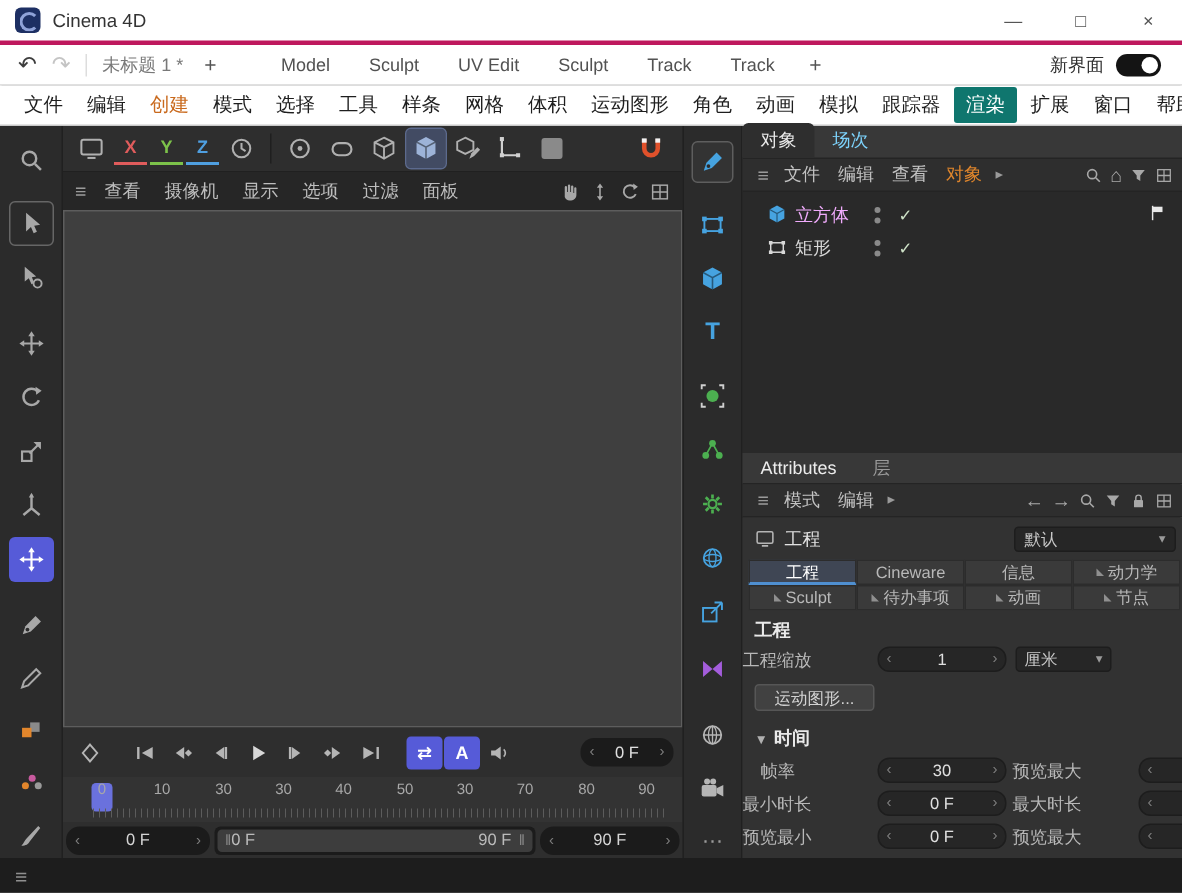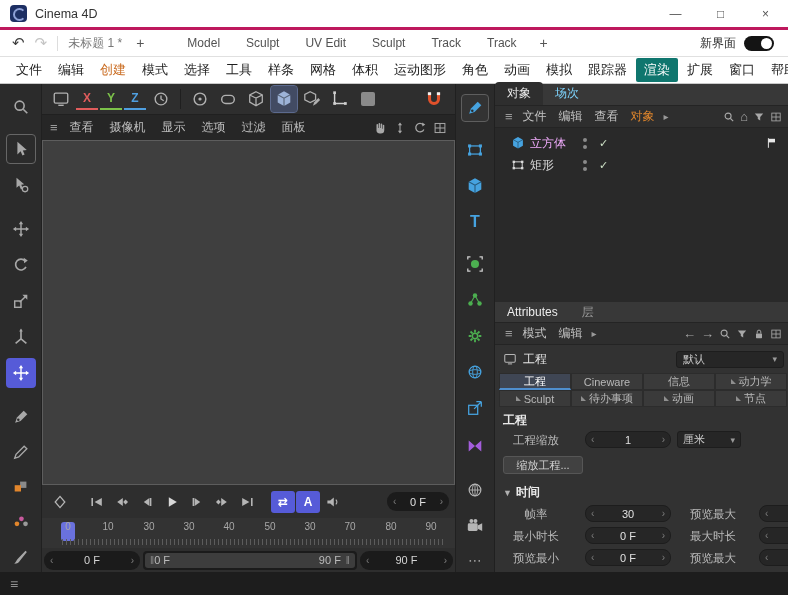--- a/index.html
+++ b/index.html
@@ -141,21 +141,21 @@
   .dd{color:#9a9a9a;font-size:9px}
   .cat-tabs{position:absolute;top:28px;left:4px;width:288px;display:grid;grid-template-columns:repeat(4,1fr)}
   .cat{height:17px;background:#3a3a3a;border:1px solid #2c2c2c;display:flex;align-items:center;justify-content:center;font-size:11px;color:#b8b8b8;gap:3px;white-space:nowrap;overflow:hidden}
   .cat.active{background:#3f4654;color:#fff;border-bottom:2px solid #4f8fd0}
   .tri{width:0;height:0;border-left:5px solid #8f8f8f;border-top:5px solid transparent;flex:none}
   .sec-h{position:absolute;left:8px;color:#eaeaea;font-weight:bold;font-size:12px}
   .sec-project{top:67px}
   .sec-time{top:139px;display:flex;align-items:center;gap:4px}
   .sec-time .arrow{font-size:9px;color:#b0b0b0;font-weight:normal}
   .arow{position:absolute;left:0;width:100%;height:18px}
-  .alabel{position:absolute;top:2px;text-align:center;color:#b8b8b8;font-size:11.5px;white-space:nowrap}
+  .alabel{position:absolute;top:2px;text-align:left;color:#b8b8b8;font-size:11.5px;white-space:nowrap}
   .afield{position:absolute;top:0;height:17px;background:#262626;border:1px solid #1d1d1d;border-radius:8px;display:flex;align-items:center;justify-content:space-between;padding:0 5px;color:#e0e0e0;font-size:11px}
   .unit-dd{position:absolute;top:0;height:17px;background:#262626;border:1px solid #1d1d1d;border-radius:3px;display:flex;align-items:center;justify-content:space-between;padding:0 5px;color:#c8c8c8;font-size:11px}
   .scale-btn{position:absolute;top:111px;left:8px;width:80px;height:18px;background:#414141;border:1px solid #565656;border-radius:3px;color:#d2d2d2;font-size:11px;display:flex;align-items:center;justify-content:center}
   .r-scale{top:86px}.r-fps{top:160px}.r-min{top:182px}.r-pre{top:204px}
 
   
   .statusbar{position:absolute;left:0;top:572px;width:788px;height:23px;background:#1d1d1d;display:flex;align-items:center;padding:0 10px;color:#8f8f8f;font-size:14px}
 </style>
 </head>
 <body>
@@ -848,29 +848,29 @@
         <span class="sp">‹</span>
         <span>1</span>
         <span class="sp">›</span>
       </span>
       <span class="unit-dd" style="left:182px;width:64px">
         <span>厘米</span>
         <span class="dd">▾</span>
       </span>
     </div>
 
-    <div class="scale-btn">缩放工程...</div>
+    <div class="scale-btn">运动图形...</div>
 
     <div class="sec-h sec-time">
       <span class="arrow">▼</span>
       <span>时间</span>
     </div>
 
     <div class="arow r-fps">
-      <span class="alabel" style="left:0;width:82px">帧率</span>
+      <span class="alabel" style="left:12px;width:82px">帧率</span>
       <span class="afield" style="left:90px;width:86px">
         <span class="sp">‹</span>
         <span>30</span>
         <span class="sp">›</span>
       </span>
       <span class="alabel" style="left:180px;width:76px">预览最大</span>
       <span class="afield" style="left:264px;width:86px">
         <span class="sp">‹</span>
 
       </span>

